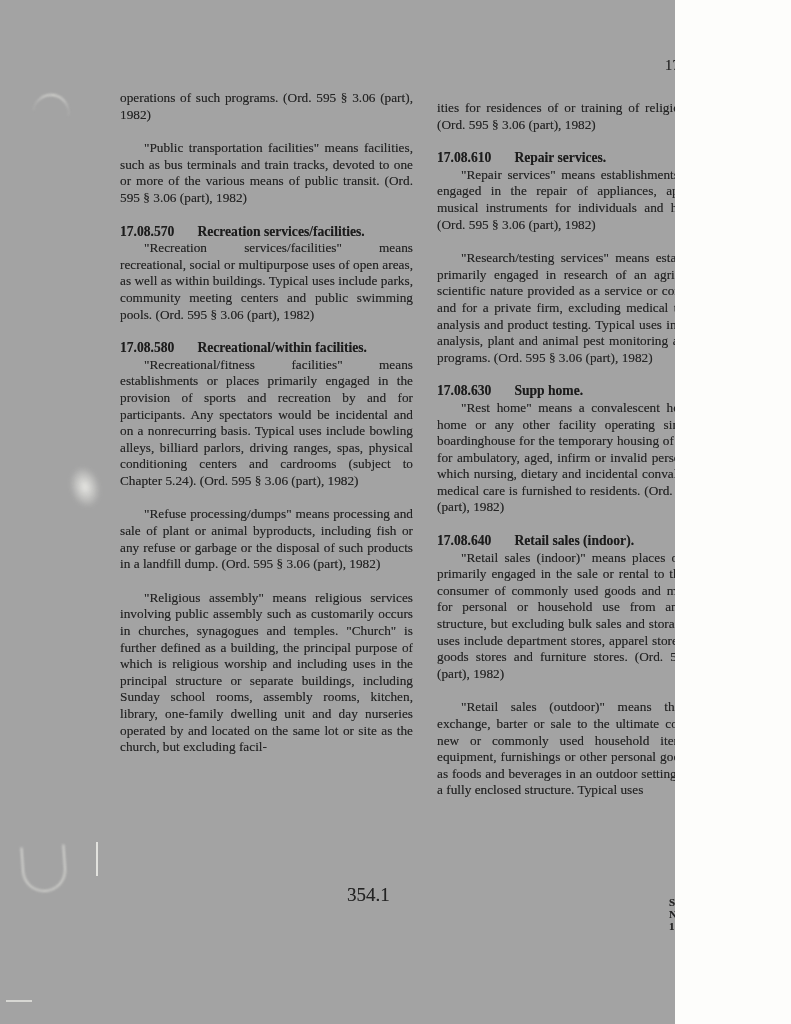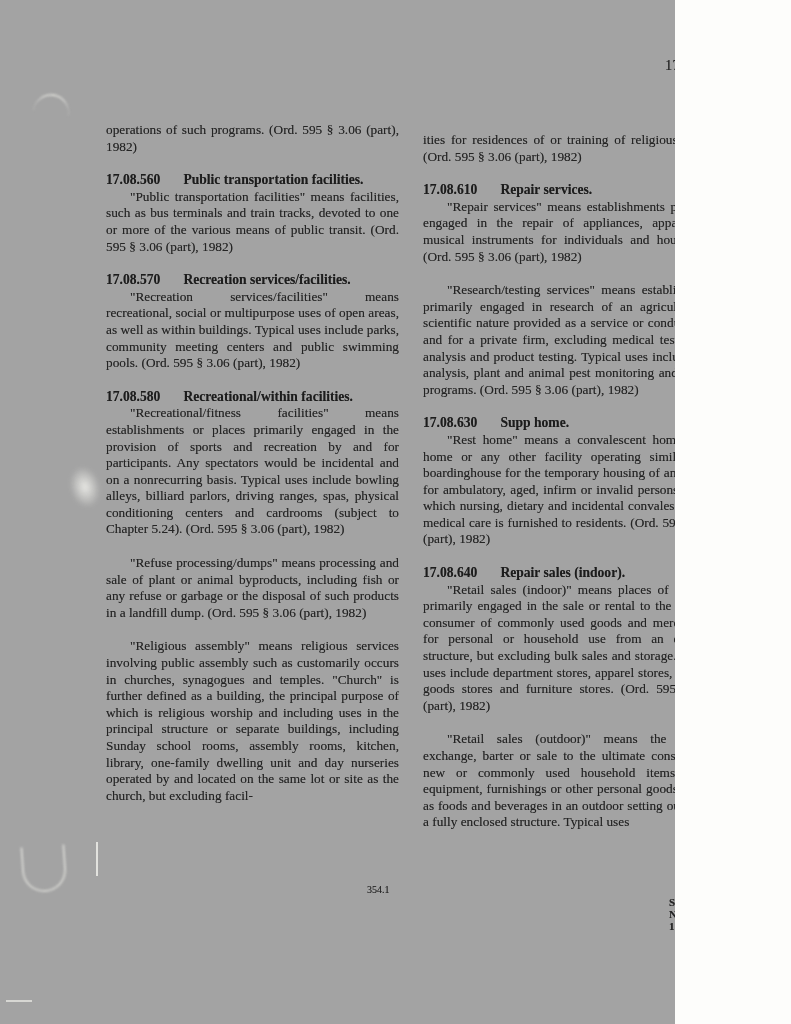--- a/index.html
+++ b/index.html
@@ -25,25 +25,24 @@
     position: absolute;
     top: 57px;
     left: 665px;
     font-size: 14.5px;
     letter-spacing: 0.3px;
   }
 
   .columns {
     position: absolute;
     top: 90px;
-    left: 106px;
+    left: 120px;
     width: 614px;
     display: flex;
     gap: 24px;
-    margin-top: 32px;
   }
   .col {
     font-size: 13.3px;
     line-height: 16.6px;
     text-align: justify;
   }
   .col-left  { width: 294px; }
   .col-right { width: 298px; padding-top: 10px; }
 
   p { margin: 0; }
@@ -59,22 +58,22 @@
     text-align: left;
     color: #1c1c1c;
     white-space: nowrap;
   }
   .sec-num { display: inline-block; margin-right: 23px; }
   .sec-body { text-indent: 24px; }
 
   .page-number {
     position: absolute;
     top: 884px;
-    left: 367px;
-    font-size: 10px;
+    left: 347px;
+    font-size: 19px;
   }
   .supp-note {
     position: absolute;
     top: 896px;
     left: 637px;
     font-size: 11px;
     font-weight: 700;
     letter-spacing: 0.2px;
     margin-left: 32px;
   }
@@ -124,21 +123,20 @@
 <div class="page">
 
   <div class="header-ref">17.08.650</div>
 
   <div class="columns">
 
     <div class="col col-left">
       <p class="cont-para">operations of such programs. (Ord. 595 § 3.06 (part), 1982)</p>
 
       <div class="sec">
-        <h3 class="sec-heading"><span class="sec-num">17.08.560</span><span class="sec-title">Public transportation facilities.</span></h3>
         <p class="sec-body">"Public transportation facilities" means facilities, such as bus terminals and train tracks, devoted to one or more of the various means of public transit. (Ord. 595 § 3.06 (part), 1982)</p>
       </div>
 
       <div class="sec">
         <h3 class="sec-heading"><span class="sec-num">17.08.570</span><span class="sec-title">Recreation services/facilities.</span></h3>
         <p class="sec-body">"Recreation services/facilities" means recreational, social or multipurpose uses of open areas, as well as within buildings. Typical uses include parks, community meeting centers and public swimming pools. (Ord. 595 § 3.06 (part), 1982)</p>
       </div>
 
       <div class="sec">
         <h3 class="sec-heading"><span class="sec-num">17.08.580</span><span class="sec-title">Recreational/within facilities.</span></h3>
@@ -165,21 +163,21 @@
       <div class="sec">
         <p class="sec-body">"Research/testing services" means establishments primarily engaged in research of an agricultural or scientific nature provided as a service or conducted by and for a private firm, excluding medical testing and analysis and product testing. Typical uses include soils analysis, plant and animal pest monitoring and control programs. (Ord. 595 § 3.06 (part), 1982)</p>
       </div>
 
       <div class="sec">
         <h3 class="sec-heading"><span class="sec-num">17.08.630</span><span class="sec-title">Supp home.</span></h3>
         <p class="sec-body">"Rest home" means a convalescent home, guest home or any other facility operating similar to a boardinghouse for the temporary housing of and caring for ambulatory, aged, infirm or invalid persons, and in which nursing, dietary and incidental convalescent and medical care is furnished to residents. (Ord. 595 § 3.06 (part), 1982)</p>
       </div>
 
       <div class="sec">
-        <h3 class="sec-heading"><span class="sec-num">17.08.640</span><span class="sec-title">Repair sales (indoor).</span></h3>
+        <h3 class="sec-heading"><span class="sec-num">17.08.640</span><span class="sec-title">Retail sales (indoor).</span></h3>
         <p class="sec-body">"Retail sales (indoor)" means places of business primarily engaged in the sale or rental to the ultimate consumer of commonly used goods and merchandise for personal or household use from an enclosed structure, but excluding bulk sales and storage. Typical uses include department stores, apparel stores, sporting goods stores and furniture stores. (Ord. 595 § 3.06 (part), 1982)</p>
       </div>
 
       <div class="sec">
         <p class="sec-body">"Retail sales (outdoor)" means the display, exchange, barter or sale to the ultimate consumer of new or commonly used household items, office equipment, furnishings or other personal goods as well as foods and beverages in an outdoor setting outside of a fully enclosed structure. Typical uses</p>
       </div>
     </div>
 
   </div>
 

